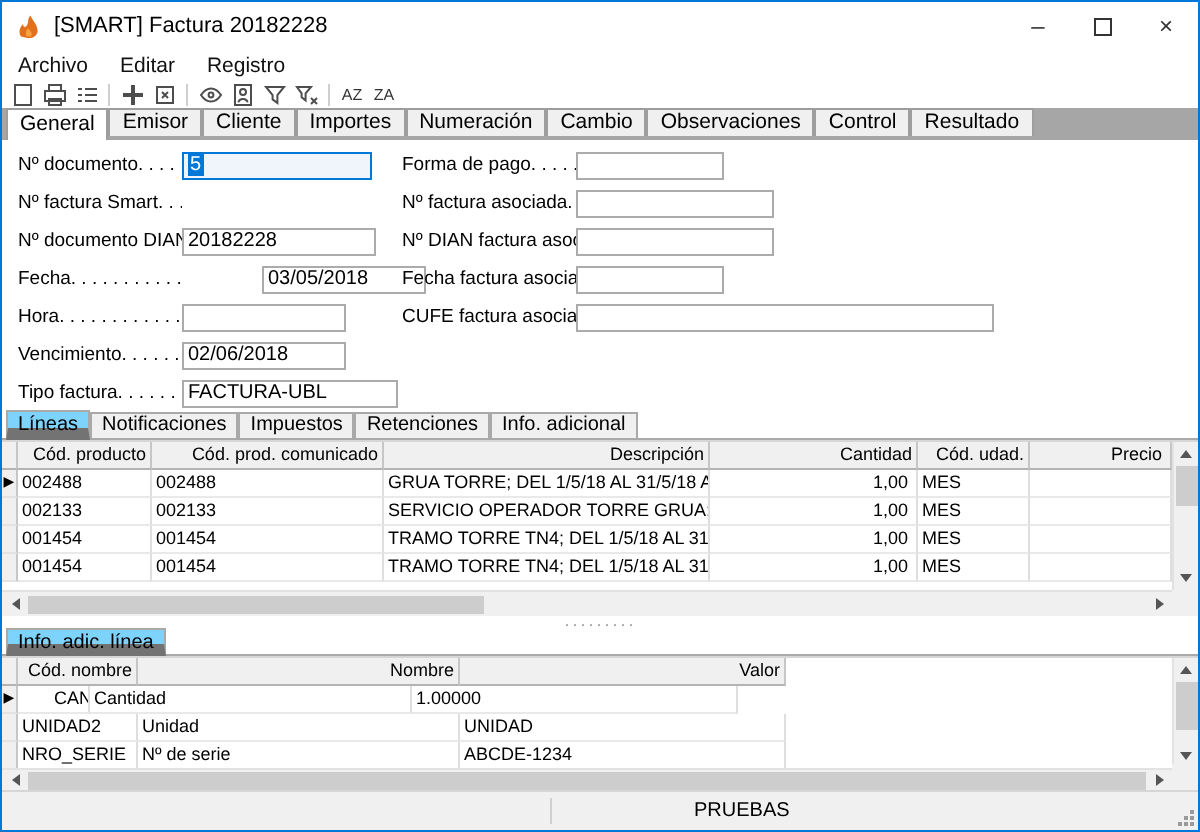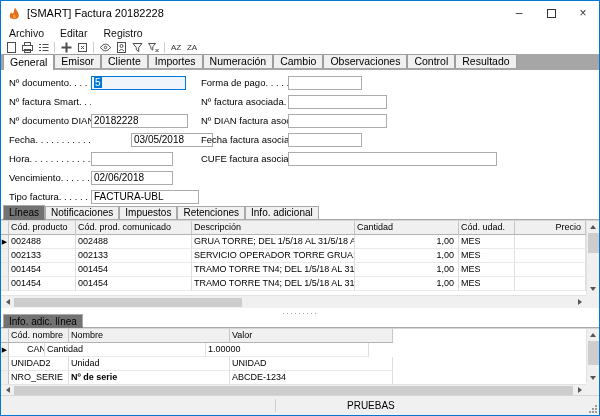--- a/index.html
+++ b/index.html
@@ -25,21 +25,21 @@
   .tsep{width:1px;height:11px;background:#cfcfcf;margin:0 2px}
   .txticon{font-size:8px;color:#333;letter-spacing:0;white-space:nowrap}
 
   
   .tabstrip1{height:16px;background:#a6a6a6;display:flex;padding-left:2px;overflow:hidden}
   .tabstrip1 .tab{height:14px;line-height:13px;font-size:10.5px;padding:0 6px;background:#f0f0f0;border:1px solid #9d9d9d;border-bottom:none;color:#000;white-space:nowrap}
   .tabstrip1 .tab.active{height:16px;line-height:15px;background:#fff;z-index:2}
   .tabstrip2,.tabstrip3{position:relative;display:flex;align-items:flex-end;padding-left:2px;background:#fff;border-bottom:1px solid #a9a9a9}
   .tabstrip2{height:15px}.tabstrip3{height:14px}
   .tabstrip2 .tab,.tabstrip3 .tab{height:13px;line-height:12px;font-size:10px;padding:0 5px;background:#f0f0f0;border:1px solid #a9a9a9;border-bottom:none;white-space:nowrap}
-  .tabstrip2 .tab.active,.tabstrip3 .tab.active{height:15px;line-height:14px;background:#737373;margin-bottom:-1px;border-bottom:2px solid #737373;z-index:2}
+  .tabstrip2 .tab.active,.tabstrip3 .tab.active{height:15px;line-height:14px;background:#7dd3fc;margin-bottom:-1px;border-bottom:6px solid #737373;z-index:2}
   .tabstrip3 .tab.active{height:14px;line-height:13px}
 
   
   .page{height:135px;position:relative;background:#fff}
   .fcol{position:absolute;top:3px}
   .fcol.left{left:8px}
   .fcol.right{left:200px}
   .frow{height:19px;display:flex;align-items:center}
   .flabel{display:inline-block;font-size:9.5px;color:#000;white-space:nowrap;overflow:hidden;flex:none}
   .fcol.left .flabel{width:82px}
@@ -51,21 +51,21 @@
   
   .gridwrap{position:relative;background:#fff;border-top:1px solid #d6d6d6}
   .gridwrap1{height:88px}
   .gridwrap2{height:67px}
   .gbody{position:absolute;left:0;top:0;right:13px;bottom:13px;overflow:hidden;background:#fff}
   .gridwrap2 .gbody{bottom:11px}
   .ghead,.grow{display:flex}
   .gsel{width:8px;flex:none;background:#f0f0f0;border-right:1px solid #c6c6c6;border-bottom:1px solid #e3e3e3}
   .ghead .gsel{border-bottom:1px solid #b3b3b3}
   .gcell{flex:none;height:14px;line-height:13px;font-size:9px;padding:0 2px;border-right:1px solid #dedede;border-bottom:1px solid #e9e9e9;overflow:hidden;white-space:nowrap;color:#000}
-  .ghead .gcell{background:#f0f0f0;text-align:left;border-right:1px solid #c6c6c6;border-bottom:1px solid #b3b3b3}
+  .ghead .gcell{background:#f0f0f0;text-align:right;border-right:1px solid #c6c6c6;border-bottom:1px solid #b3b3b3}
   .cur{display:block;font-size:7px;line-height:13px;text-align:center;color:#000}
 
   
   .vsb{position:absolute;right:0;top:0;bottom:13px;width:13px;background:#f0f0f0;border-left:1px solid #e2e2e2;display:flex;flex-direction:column;align-items:center}
   .gridwrap2 .vsb{bottom:11px}
   .hsb{position:absolute;left:0;right:13px;bottom:0;height:13px;background:#f0f0f0;border-top:1px solid #e2e2e2;display:flex;align-items:center}
   .gridwrap2 .hsb{height:11px}
   .corner{position:absolute;right:0;bottom:0;width:13px;height:13px;background:#f0f0f0}
   .sb-arr{width:13px;height:12px;display:flex;align-items:center;justify-content:center;flex:none}
   .tri-u{width:0;height:0;border-left:3px solid transparent;border-right:3px solid transparent;border-bottom:4px solid #555}
@@ -348,21 +348,21 @@
           </div>
           <div class="grow">
             <div class="gsel"></div>
             <div class="gcell" style="width: 60px;">UNIDAD2</div>
             <div class="gcell" style="width: 161px;">Unidad</div>
             <div class="gcell" style="width: 163px;">UNIDAD</div>
           </div>
           <div class="grow">
             <div class="gsel"></div>
             <div class="gcell" style="width: 60px;">NRO_SERIE</div>
-            <div class="gcell" style="width: 161px; font-weight: bold;">Nº de serie</div>
+            <div class="gcell" style="width: 161px;">Nº de serie</div>
             <div class="gcell" style="width: 163px;">ABCDE-1234</div>
           </div>
         </div>
     </div>
     <div class="vsb">
       <span class="sb-arr">
           <span class="tri-u"></span>
         </span>
       <span class="vthumb" style="height:24px"></span>
       <span class="hspace"></span>

